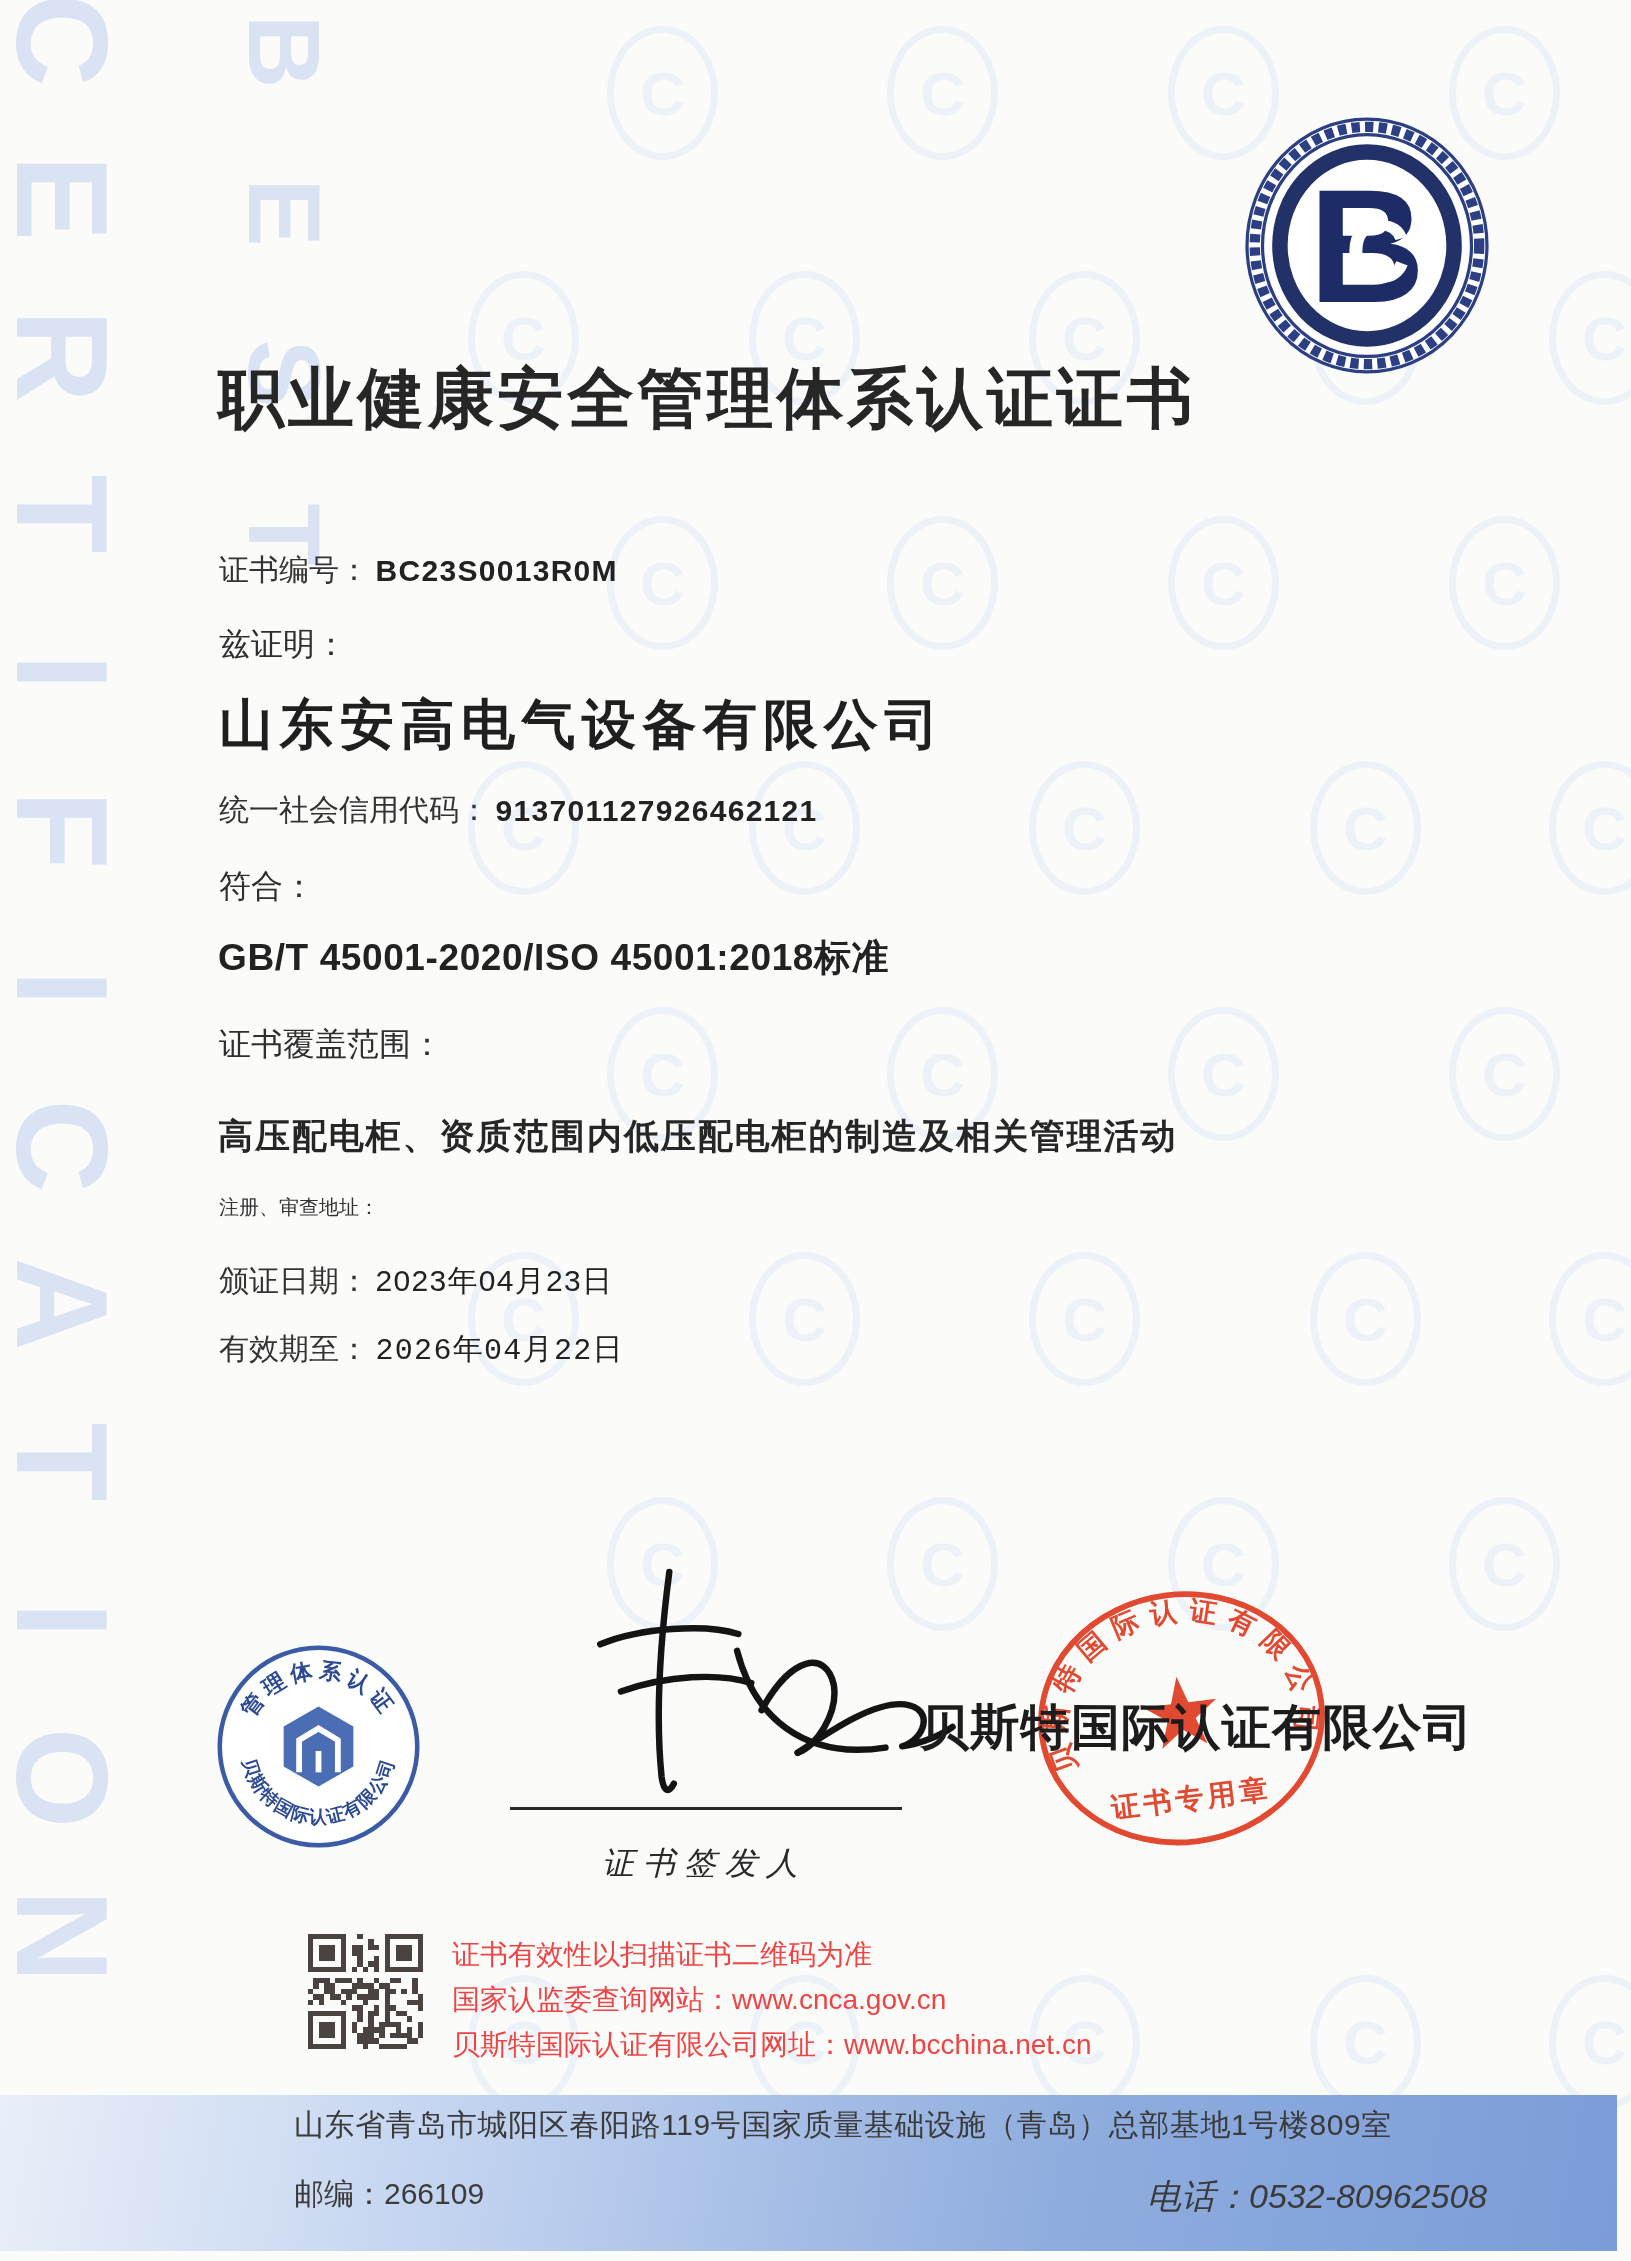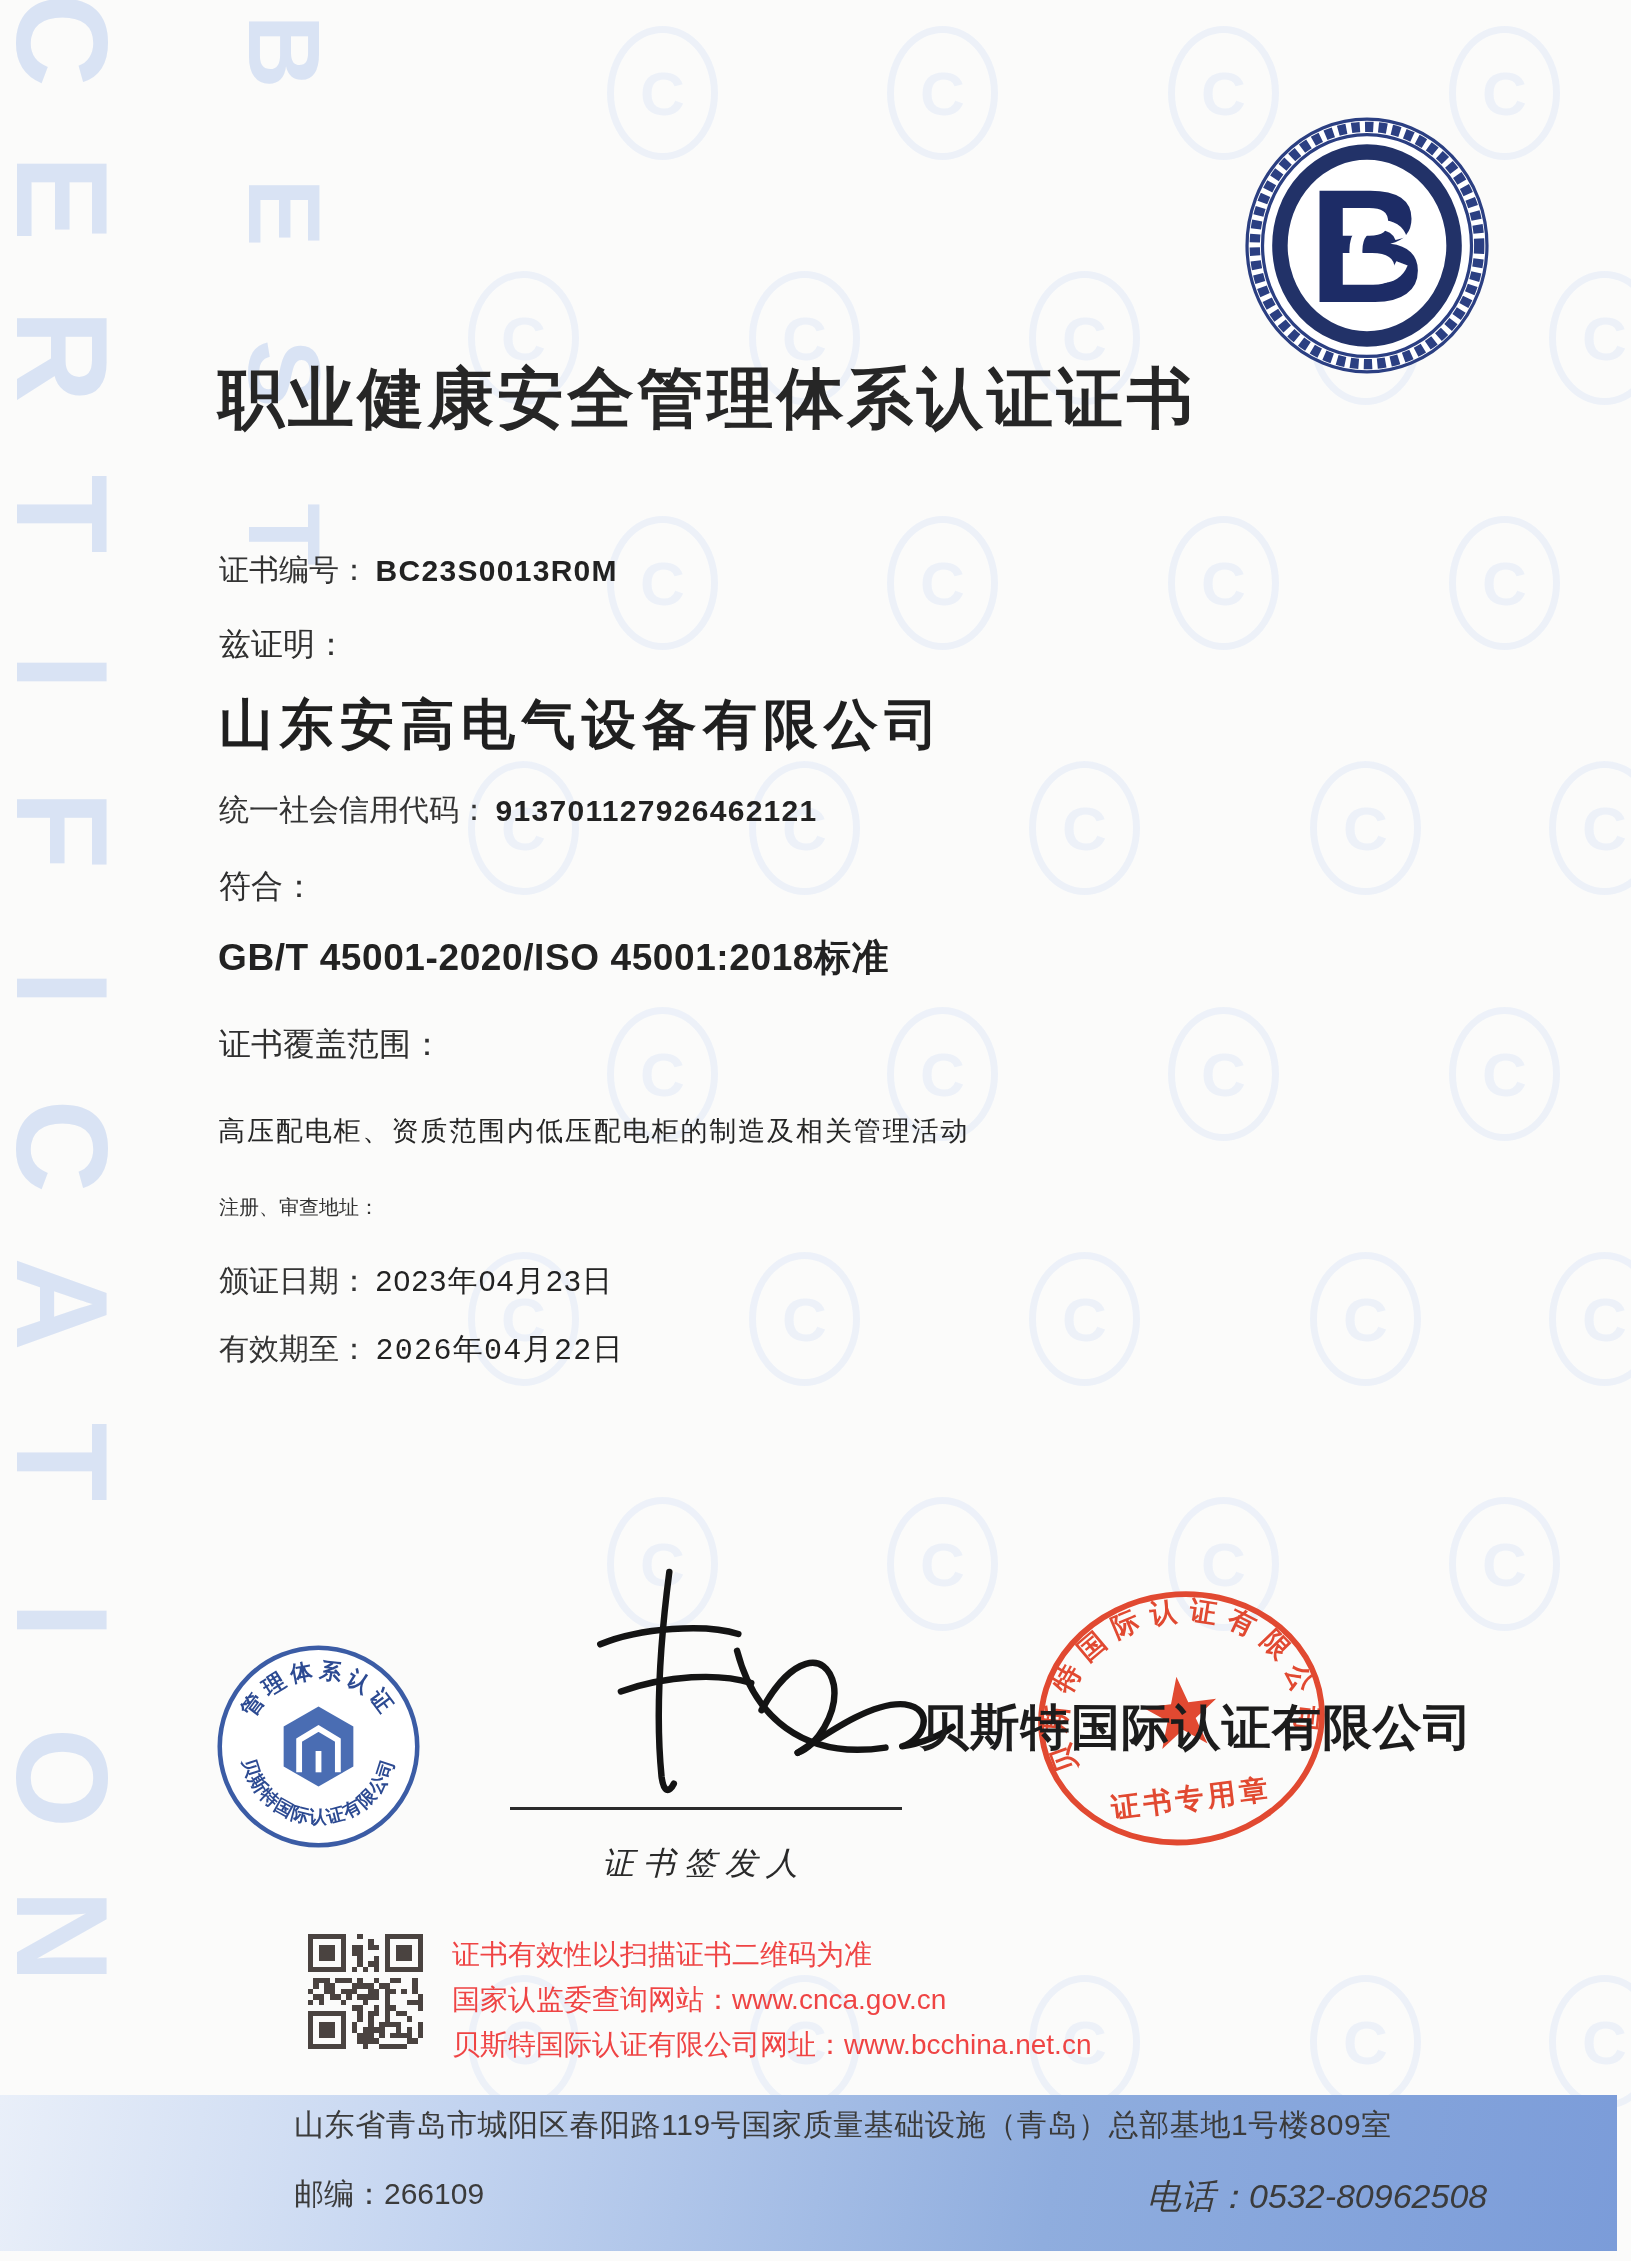--- a/index.html
+++ b/index.html
@@ -26,21 +26,21 @@
   .line{white-space:nowrap;display:flex;align-items:center;}
   .lbl{font-size:30px;color:#333;}
   .val{font-size:30px;font-weight:bold;color:#222;margin-left:6.5px;letter-spacing:1.3px;}
   #row-certno{left:219px;top:550px;}
   #row-attest{left:219px;top:623px;font-size:32px;}
   #row-company{left:219px;top:689px;font-size:54px;font-weight:bold;letter-spacing:6.5px;color:#1f1f1f;white-space:nowrap;}
   #row-credit{left:219px;top:790px;}
   #row-conform{left:219px;top:865px;font-size:32px;}
   #row-standard{left:218px;top:933px;font-size:37px;font-weight:bold;letter-spacing:0.6px;color:#222;white-space:nowrap;}
   #row-scopelbl{left:219px;top:1023px;font-size:32px;}
-  #row-scope{left:218px;top:1113px;font-size:27px;letter-spacing:1.9px;color:#262626;white-space:nowrap;}
+  #row-scope{left:218px;top:1113px;font-size:35px;letter-spacing:1.9px;color:#262626;white-space:nowrap;font-weight:bold;}
   #row-address{left:219px;top:1194px;font-size:28px;}
   #row-address .val{font-size:28px;font-weight:normal;letter-spacing:0.6px;}
   #row-issue{left:219px;top:1261px;}
   #row-issue .val,#row-valid .val{font-weight:normal;}
   #row-valid{left:219px;top:1329px;font-family:Liberation Mono, monospace;}
   
   #blue-seal{left:212px;top:1640px;}
   #signature{left:524px;top:1554px;}
   #sig-underline{left:510px;top:1807px;width:392px;height:3.2px;background:#2b2b2b;}
   #signer-label{left:602px;top:1842px;font-size:32px;letter-spacing:9px;color:#2a2a2a;font-style:italic;}

